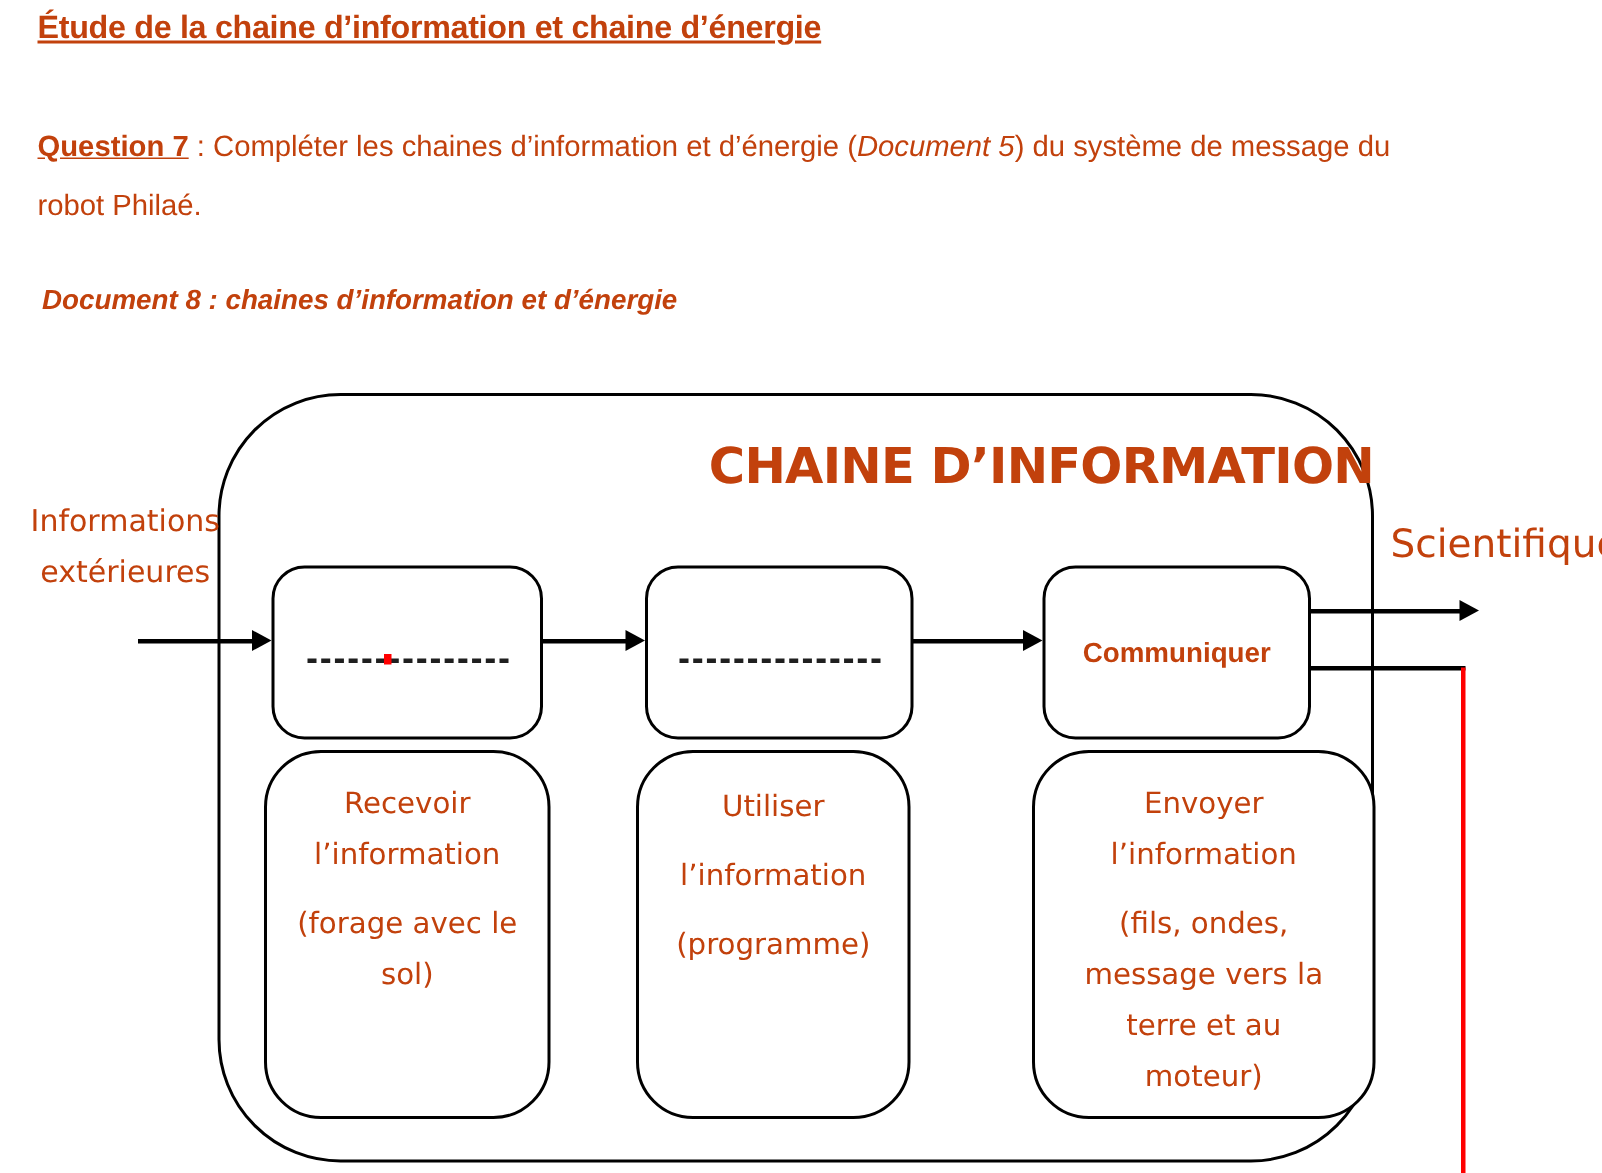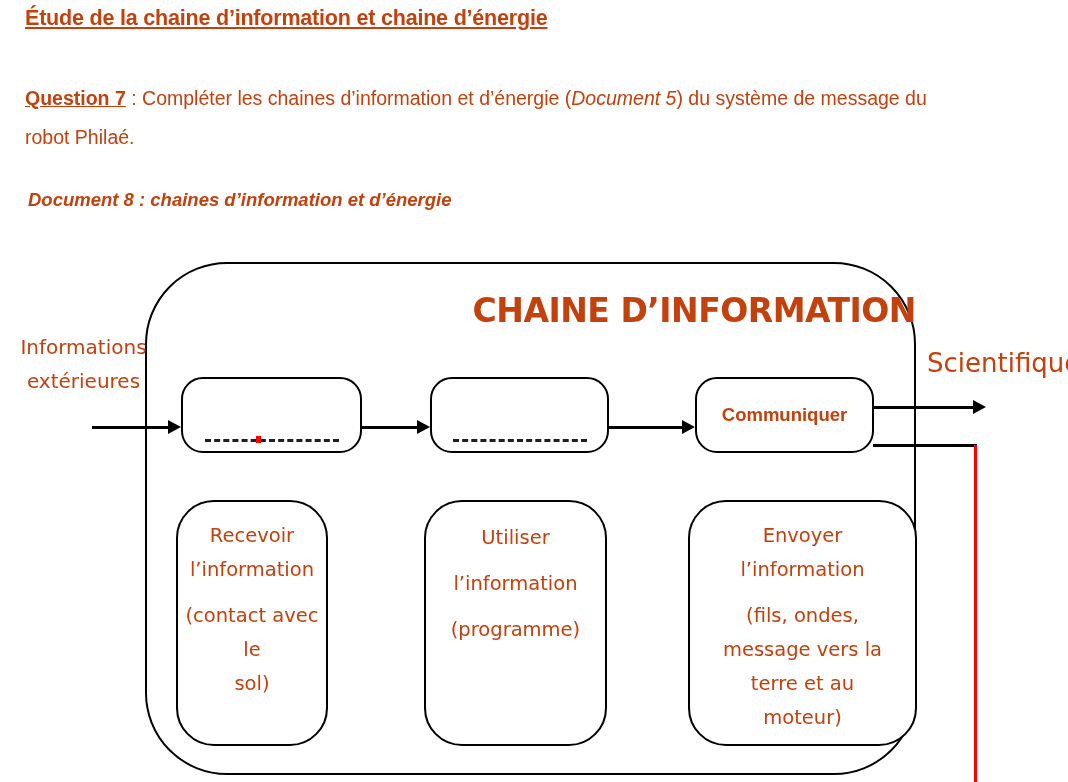--- a/index.html
+++ b/index.html
@@ -45,28 +45,28 @@
     text-align:center; font-size:20px; line-height:34px;margin-left:17px;
   }
   .output-label {
     position:absolute; left:927px; top:348px;
     font-size:26px;
   }
 
   .rbox {
     position:absolute; border:2.5px solid #000; background:#fff;
   }
-  .row1 { top:377px; height:76px; border-radius:22px; }
+  .row1 { top:377px; height:116px; border-radius:22px; }
   .row2 { top:500px; height:246px; border-radius:38px; }
 
   .b1 { left:181px; width:181px; }
   .b2 { left:430px; width:179px; }
   .b3 { left:695px; width:179px; display:flex; align-items:center; justify-content:center; }
 
-  .bA { left:176px; width:152px; }
+  .bA { left:176px; width:191px; }
   .bB { left:424px; width:183px; }
   .bC { left:688px; width:229px; }
 
   .dash-line {
     position:absolute; left:50%; transform:translateX(-50%);
     top:60px; width:134px; height:0;
     border-top:3px dashed #1f1f1f;
   }
   .red-mark {
     position:absolute; left:256px; top:436px; width:5px; height:7px;
@@ -127,21 +127,21 @@
   </div>
 
   <div class="rbox row1 b3">
     <span class="comm-label">Communiquer</span>
   </div>
 
   <div class="rbox row2 bA">
     <div class="fn-content comic lh34">
       <div class="fn-line">Recevoir</div>
       <div class="fn-line">l’information</div>
-      <div class="fn-line para-gap">(contact avec le</div>
+      <div class="fn-line para-gap">(forage avec le</div>
       <div class="fn-line">sol)</div>
     </div>
   </div>
 
   <div class="rbox row2 bB">
     <div class="fn-content comic lh46">
       <div class="fn-line">Utiliser</div>
       <div class="fn-line">l’information</div>
       <div class="fn-line">(programme)</div>
     </div>

